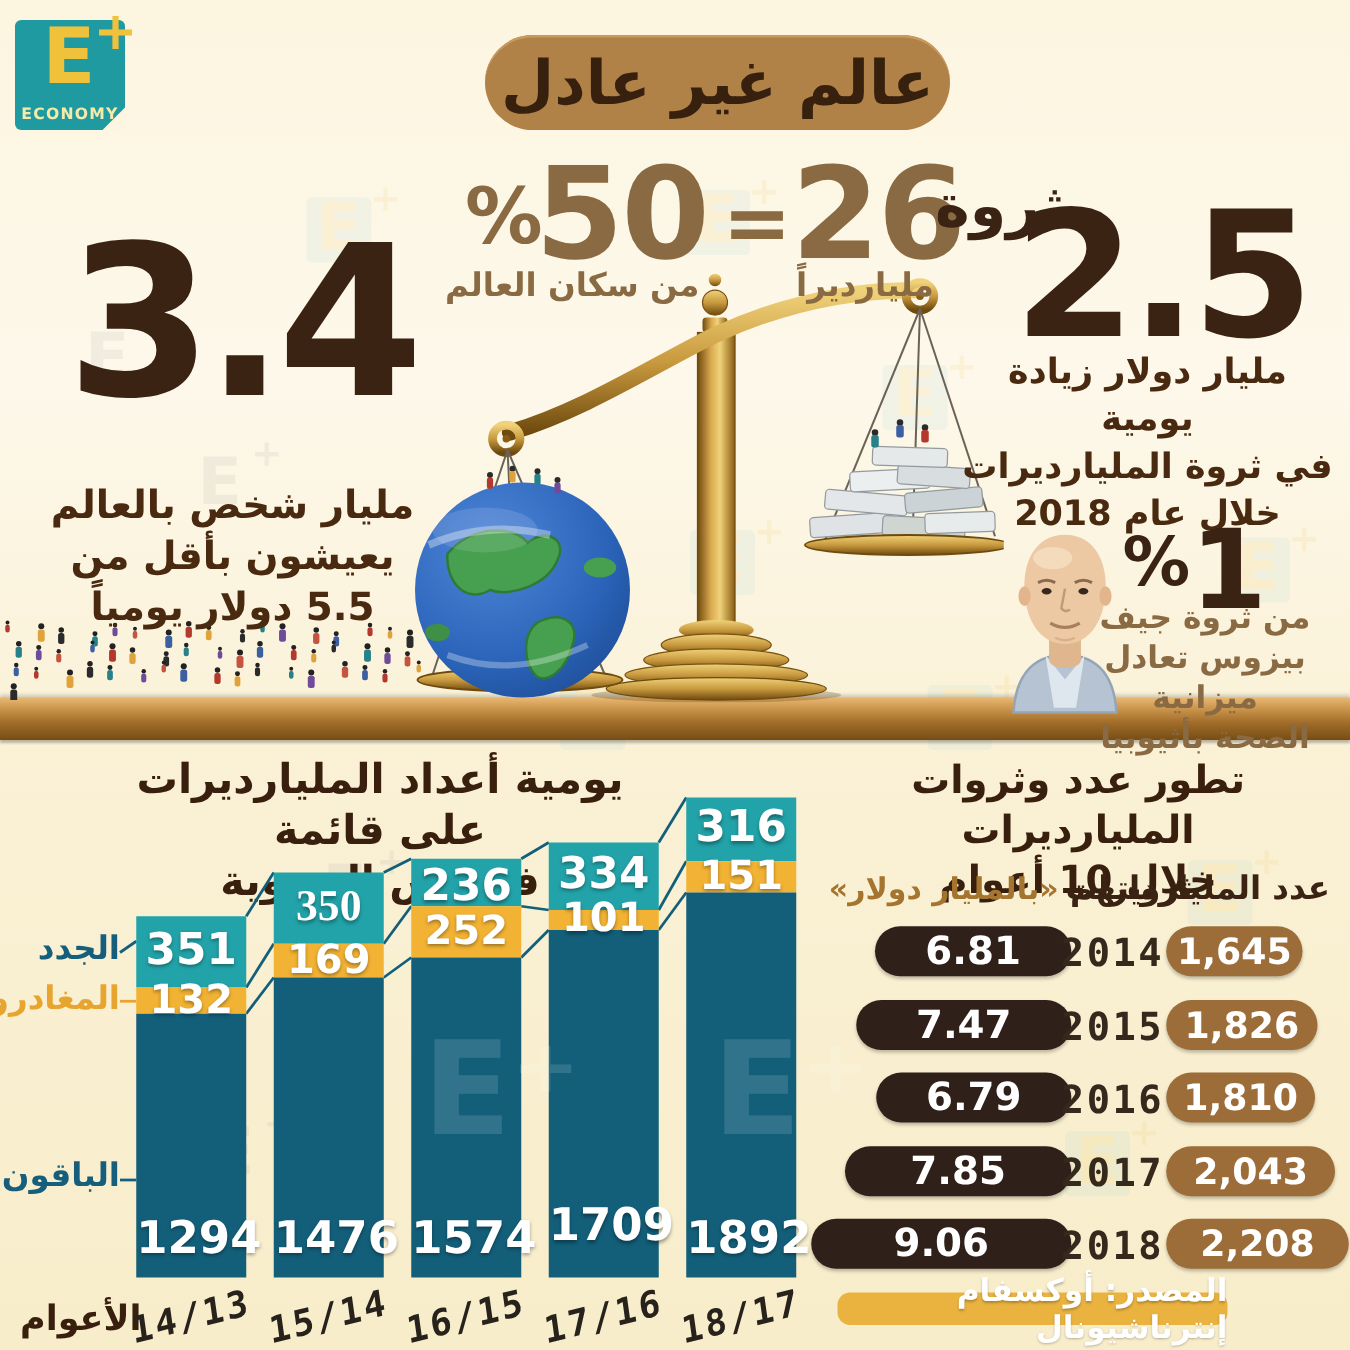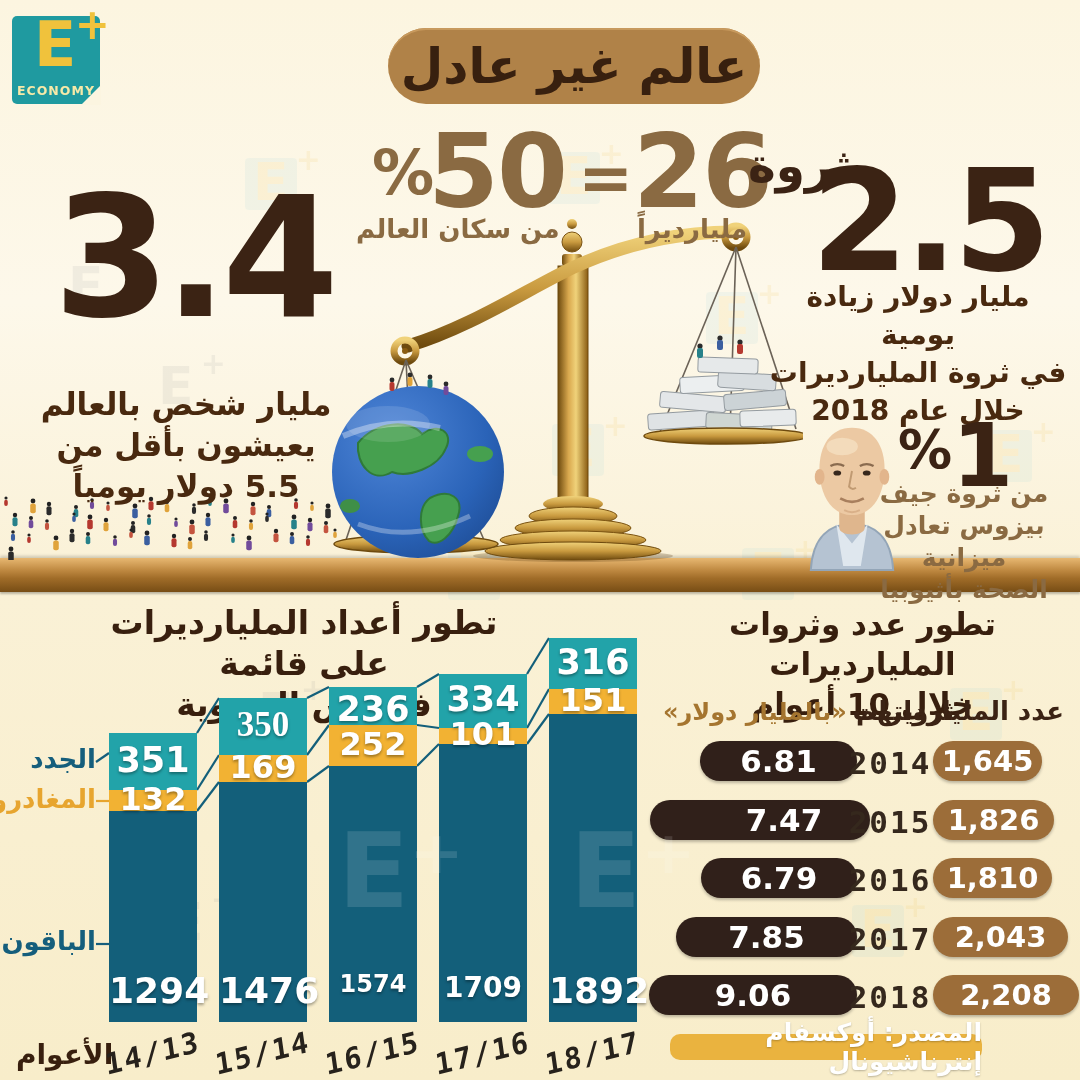--- a/index.html
+++ b/index.html
@@ -417,21 +417,21 @@
       <circle cx="335" cy="40" r="1.5750000000000002" fill="#222"></circle>
       <rect x="333.2" y="41.65" width="3.5999999999999996" height="6.375" rx="2" fill="#e0a33b"></rect>
       <circle cx="11" cy="59" r="2.415" fill="#222"></circle>
       <rect x="8.24" y="61.53" width="5.52" height="9.774999999999999" rx="2" fill="#2b2b2b"></rect>
     </svg>
 
   <div class="abs ground"></div>
 
   <div class="abs panel-left" id="panel-left">
     <div class="pl-title" dir="rtl">
-      <div>تطور أعداد المليارديرات على قائمة</div>
+      <div>يومية أعداد المليارديرات على قائمة</div>
       <div>فوربس السنوية</div>
     </div>
     <svg class="chart-overlay" id="chart-overlay" width="676" height="488">
         <line x1="197" y1="141" x2="219" y2="106" stroke="#135f7a" stroke-width="2.2"></line>
         <line x1="197" y1="198" x2="219" y2="163" stroke="#135f7a" stroke-width="2.2"></line>
         <line x1="197" y1="219" x2="219" y2="190" stroke="#135f7a" stroke-width="2.2"></line>
         <line x1="307" y1="106" x2="329" y2="95" stroke="#135f7a" stroke-width="2.2"></line>
         <line x1="307" y1="163" x2="329" y2="133" stroke="#135f7a" stroke-width="2.2"></line>
         <line x1="307" y1="190" x2="329" y2="174" stroke="#135f7a" stroke-width="2.2"></line>
         <line x1="417" y1="95" x2="439" y2="82" stroke="#135f7a" stroke-width="2.2"></line>
@@ -462,30 +462,30 @@
           <div class="seg-num" style="top:49.5px;font-size:32px;">169</div>
           <div class="seg-num" style="top:272px;font-size:36px;">1476</div>
         </div>
         <div class="xcat" style="left: 213px; top: 456px;">15/14</div>
         <div class="bar" style="left: 329px; top: 95px; width: 88px; height: 279px;">
           <div class="seg" style="top:0;height:38px;background:#22a3a9;"></div>
           <div class="seg" style="top:38px;height:41px;background:#f2b233;"></div>
           <div class="seg" style="top:79px;height:256px;background:#135f7a;"></div>
           <div class="seg-num" style="top:2px;font-size:35px;">236</div>
           <div class="seg-num" style="top:37.5px;font-size:32px;">252</div>
-          <div class="seg-num" style="top:283px;font-size:24px;">1574</div>
+          <div class="seg-num" style="top:283px;font-size:36px;">1574</div>
         </div>
         <div class="xcat" style="left: 323px; top: 456px;">16/15</div>
         <div class="bar" style="left: 439px; top: 82px; width: 88px; height: 348px;">
           <div class="seg" style="top:0;height:54px;background:#22a3a9;"></div>
           <div class="seg" style="top:54px;height:16px;background:#f2b233;"></div>
           <div class="seg" style="top:70px;height:278px;background:#135f7a;"></div>
           <div class="seg-num" style="top:5px;font-size:35px;">334</div>
           <div class="seg-num" style="top:41px;font-size:32px;">101</div>
-          <div class="seg-num" style="top:297px;font-size:28px;">1709</div>
+          <div class="seg-num" style="top:286px;font-size:36px;">1709</div>
         </div>
         <div class="xcat" style="left: 433px; top: 456px;">17/16</div>
         <div class="bar" style="left: 549px; top: 46px; width: 88px; height: 384px;">
           <div class="seg" style="top:0;height:51px;background:#22a3a9;"></div>
           <div class="seg" style="top:51px;height:25px;background:#f2b233;"></div>
           <div class="seg" style="top:76px;height:308px;background:#135f7a;"></div>
           <div class="seg-num" style="top:3.5px;font-size:35px;">316</div>
           <div class="seg-num" style="top:42.5px;font-size:32px;">151</div>
           <div class="seg-num" style="top:332px;font-size:36px;">1892</div>
         </div>
@@ -507,21 +507,21 @@
       <span>ثرواتهم</span>
       <span class="unit">«بالمليار دولار»</span>
     </div>
     <div id="rows-host">
         <div class="t-row" style="top: 140px;">
           <div class="pill wealth" style="right:223px;width:157px;">6.81</div>
           <div class="t-year">2014</div>
           <div class="pill count" style="left:288px;width:109px;">1,645</div>
         </div>
         <div class="t-row" style="top: 198.5px;">
-          <div class="pill wealth" style="right:210px;width:172px;padding-left:48px;">7.47</div>
+          <div class="pill wealth" style="right:223px;width:172px;">7.47</div>
           <div class="t-year">2015</div>
           <div class="pill count" style="left:288px;width:121px;">1,826</div>
         </div>
         <div class="t-row" style="top: 257px;">
           <div class="pill wealth" style="right:223px;width:156px;">6.79</div>
           <div class="t-year">2016</div>
           <div class="pill count" style="left:288px;width:119px;">1,810</div>
         </div>
         <div class="t-row" style="top: 315.5px;">
           <div class="pill wealth" style="right:223px;width:181px;">7.85</div>

